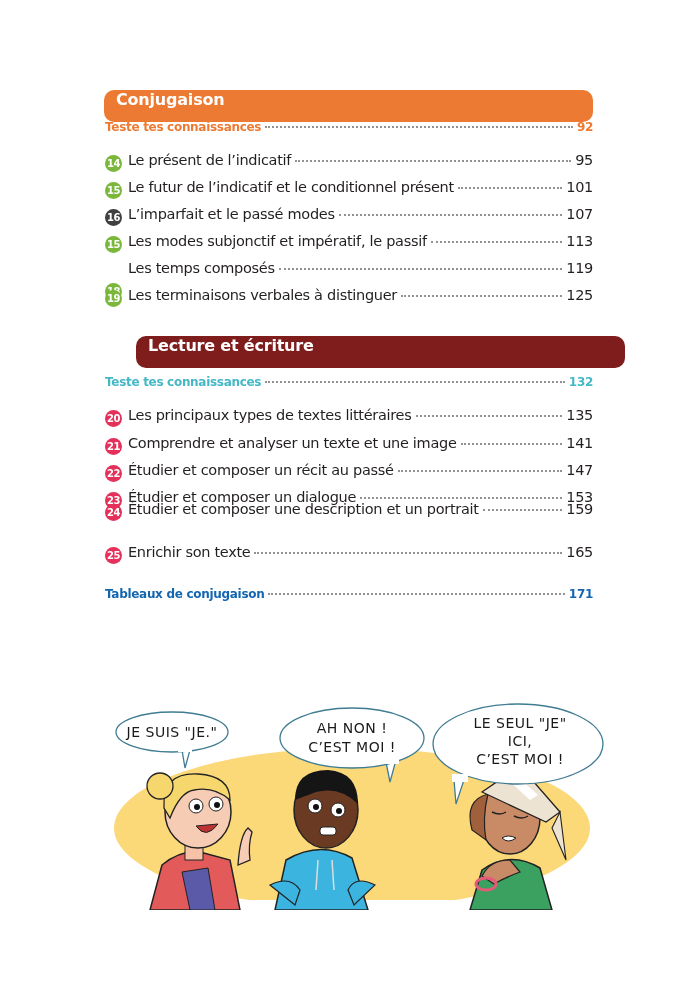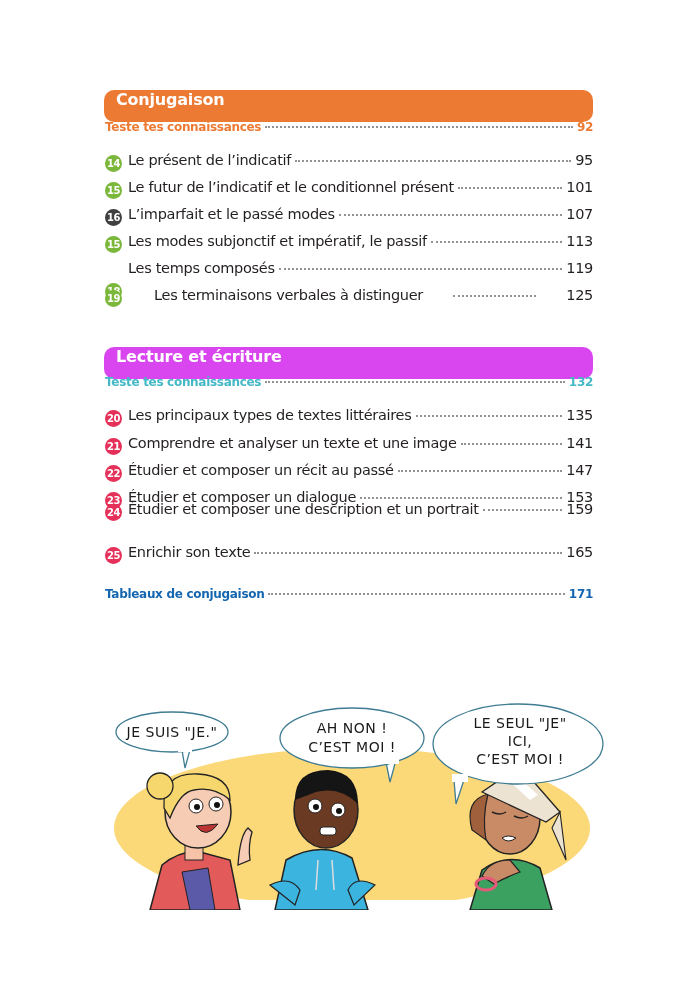--- a/index.html
+++ b/index.html
@@ -54,28 +54,28 @@
   <span class="label">Les modes subjonctif et impératif, le passif</span>
   <span class="dots"></span>
   <span class="page">113</span>
 </div>
 <div class="toc-row toc-item" style="top:260px;">
   <span class="badge" style="background:#7ab73a;margin-top:40px;">18</span>
   <span class="label">Les temps composés</span>
   <span class="dots"></span>
   <span class="page">119</span>
 </div>
-<div class="toc-row toc-item" style="top:287px;gap:26px;">
+<div class="toc-row toc-item" style="top:287px;">
   <span class="badge" style="background:#7ab73a;">19</span>
   <span class="label">Les terminaisons verbales à distinguer</span>
   <span class="dots"></span>
   <span class="page">125</span>
 </div>
 
-<div class="section-bar" style="top:347px; background:#d946ef;">Lecture et écriture</div>
+<div class="section-bar" style="top:336px; background:#7f1d1d;margin-left:32px;">Lecture et écriture</div>
 
 <div class="toc-row toc-head" style="top:375px; color:#45b8c6;">
   <span class="label">Teste tes connaissances</span>
   <span class="dots"></span>
   <span class="page">132</span>
 </div>
 
 <div class="toc-row toc-item" style="top:407px;">
   <span class="badge" style="background:#e5315a;">20</span>
   <span class="label">Les principaux types de textes littéraires</span>

